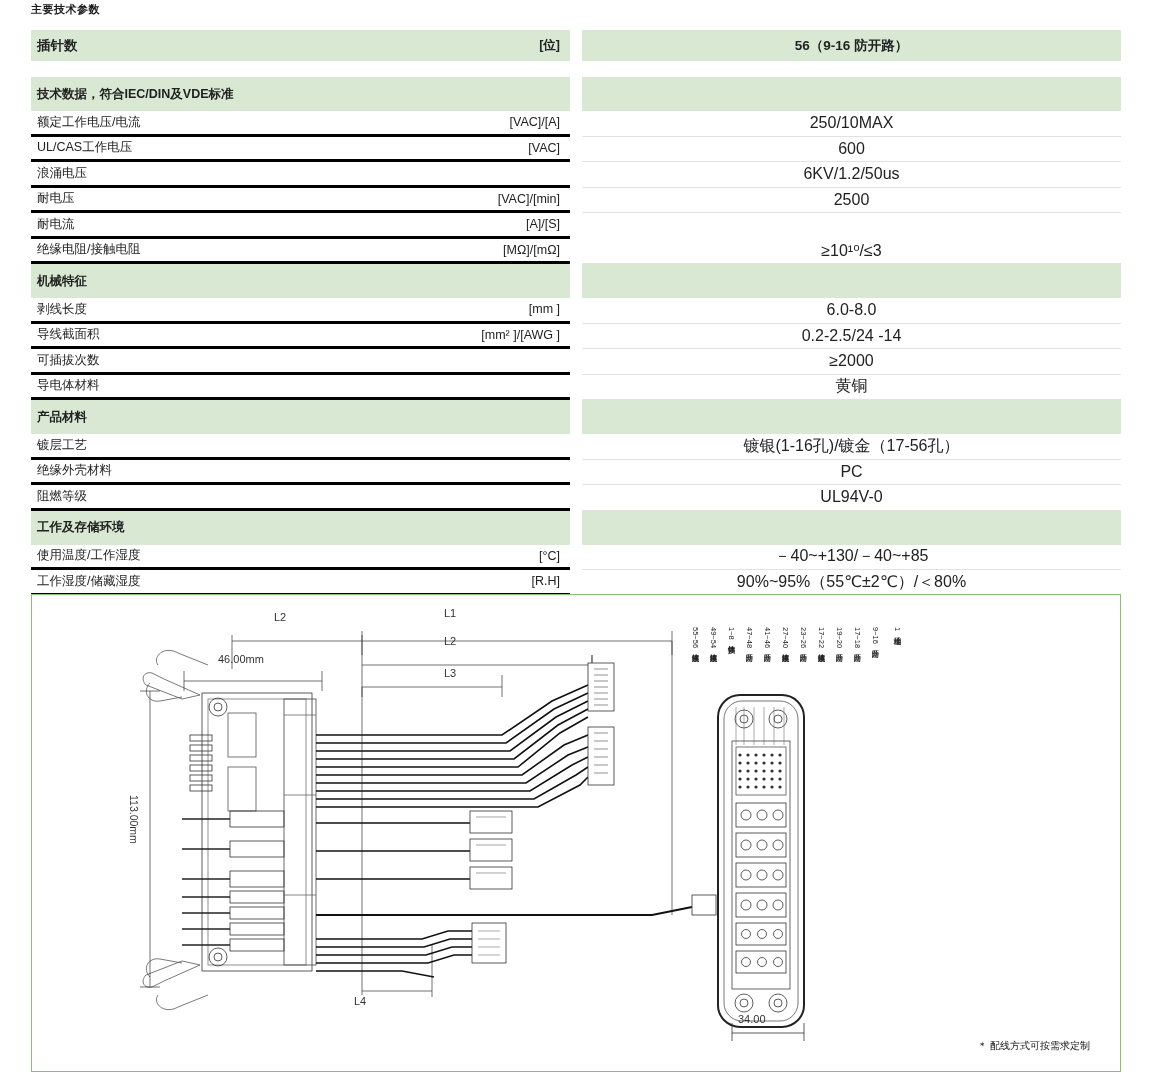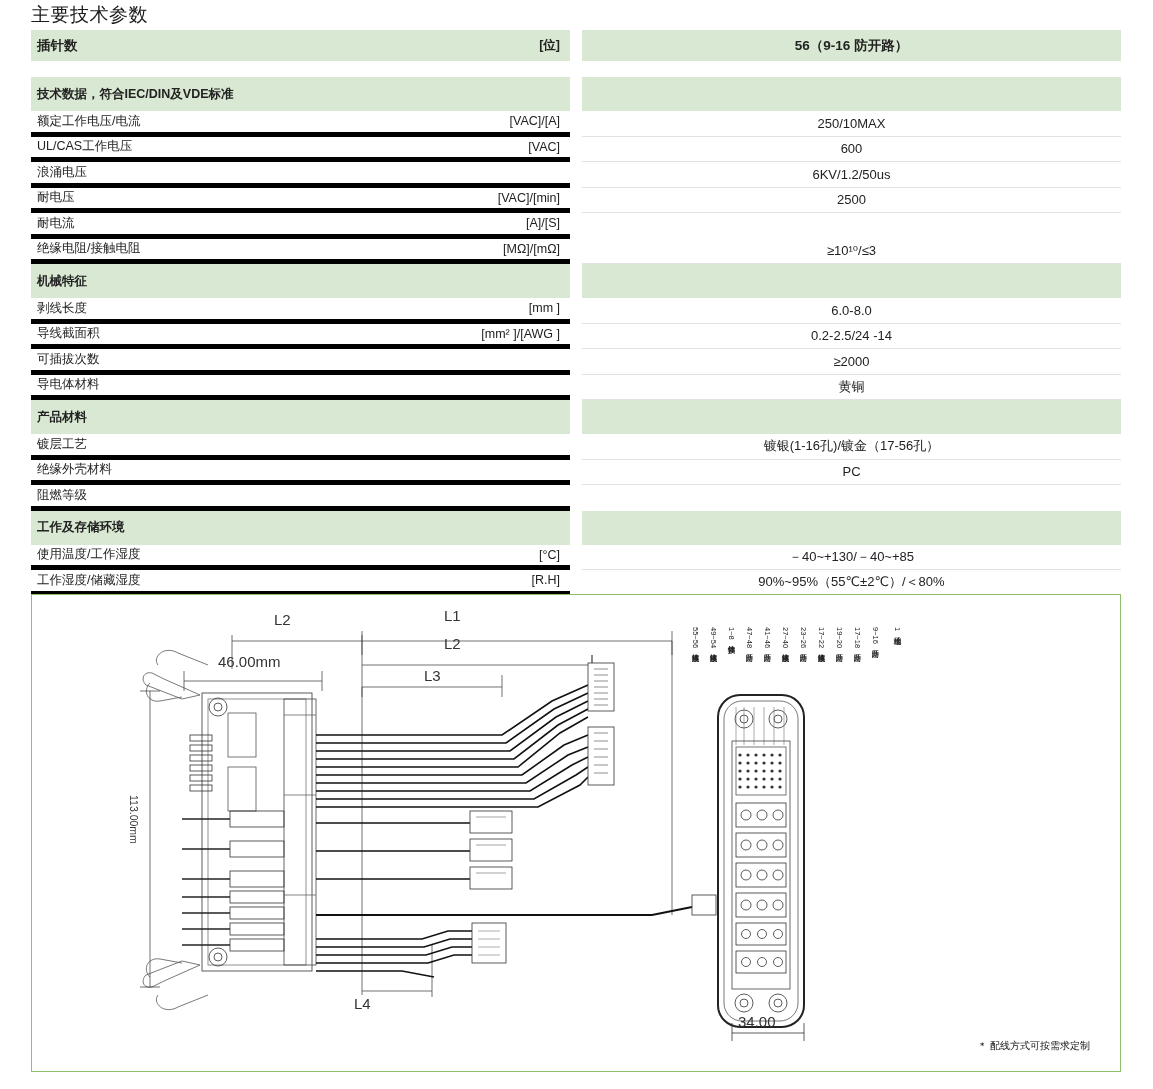--- a/index.html
+++ b/index.html
@@ -10,22 +10,22 @@
   }
   #page {
     position: relative;
     width: 1153px;
     height: 1089px;
     overflow: hidden;
   }
   .page-title {
     position: absolute;
     left: 31px; top: 2px;
-    font-size: 19px;
-    font-weight: normal;
+    font-size: 11px;
+    font-weight: bold;
     color: #1a1a1a;
     letter-spacing: 0.5px;
   }
 
   
   .spec {
     position: absolute;
     left: 31px; top: 30px;
     width: 1090px;
   }
@@ -35,33 +35,33 @@
     align-items: stretch;
   }
   .left-cell {
     width: 539px;
     display: flex;
     align-items: center;
     justify-content: space-between;
     padding: 0 10px 0 6px;
     font-size: 12.5px;
     color: #222;
-    border-bottom: 5px solid #000000;
+    border-bottom: 3px solid #000000;
     height: 25.5px;
   }
   .gap {
     width: 12px;
     flex: 0 0 12px;
   }
   .right-cell {
     flex: 1;
     display: flex;
     align-items: center;
     justify-content: center;
-    font-size: 13px;
+    font-size: 16px;
     color: #222;
     border-bottom: 1px solid #e2e2e2;
     height: 25.5px;
   }
   
   .row.header .left-cell,
   .row.header .right-cell {
     background: #d9e8d2;
     border-bottom: none;
     font-weight: bold;
@@ -100,21 +100,21 @@
   }
   .note {
     position: absolute;
     right: 30px;
     bottom: 18px;
     font-size: 10px;
     color: #111;
   }
   .dim-text {
     position: absolute;
-    font-size: 15px;
+    font-size: 11px;
     color: #333;
     font-family: "Liberation Sans", sans-serif;
   }
   .vert-label {
     position: absolute;
     font-size: 10.5px;
     color: #333;
     writing-mode: vertical-rl;
     text-orientation: mixed;
     white-space: nowrap;
@@ -265,20 +265,21 @@
       </div>
       <div class="gap"></div>
       <div class="right-cell">PC</div>
     </div>
     <div class="row">
       <div class="left-cell">
         <span class="lbl">阻燃等级</span>
         <span class="unit"></span>
       </div>
       <div class="gap"></div>
+      <div class="right-cell">UL94V-0</div>
     </div>
 
     <div class="row header">
       <div class="left-cell">工作及存储环境</div>
       <div class="gap"></div>
       <div class="right-cell"></div>
     </div>
     <div class="row">
       <div class="left-cell">
         <span class="lbl">使用温度/工作湿度</span>
@@ -551,21 +552,21 @@
           <line x1="732" y1="150" x2="732" y2="112"></line>
           <line x1="742" y1="150" x2="742" y2="112"></line>
           <line x1="752" y1="150" x2="752" y2="112"></line>
         </g>
       </g>
     </svg>
 
     <div class="dim-text" style="left:242px; top:16px;">L2</div>
     <div class="dim-text" style="left:412px; top:12px;">L1</div>
     <div class="dim-text" style="left:412px; top:40px;">L2</div>
-    <div class="dim-text" style="left:392px; top:72px;">L3</div>
+    <div class="dim-text" style="left:412px; top:72px;">L3</div>
     <div class="dim-text" style="left:322px; top:400px;">L4</div>
     <div class="dim-text" style="left:186px; top:58px;">46.00mm</div>
     <div class="vert-label" style="left:96px; top:200px;">113.00mm</div>
     <div class="dim-text" style="left:706px; top:418px;">34.00</div>
 
     <div class="pin-label" style="left:694px; top:32px;">1~8接插件针体</div>
     <div class="pin-label" style="left:860px; top:32px;">1接地端子</div>
     <div class="pin-label" style="left:838px; top:32px;">9~16防开路</div>
     <div class="pin-label" style="left:820px; top:32px;">17~18防开路</div>
     <div class="pin-label" style="left:802px; top:32px;">19~20防开路</div>

